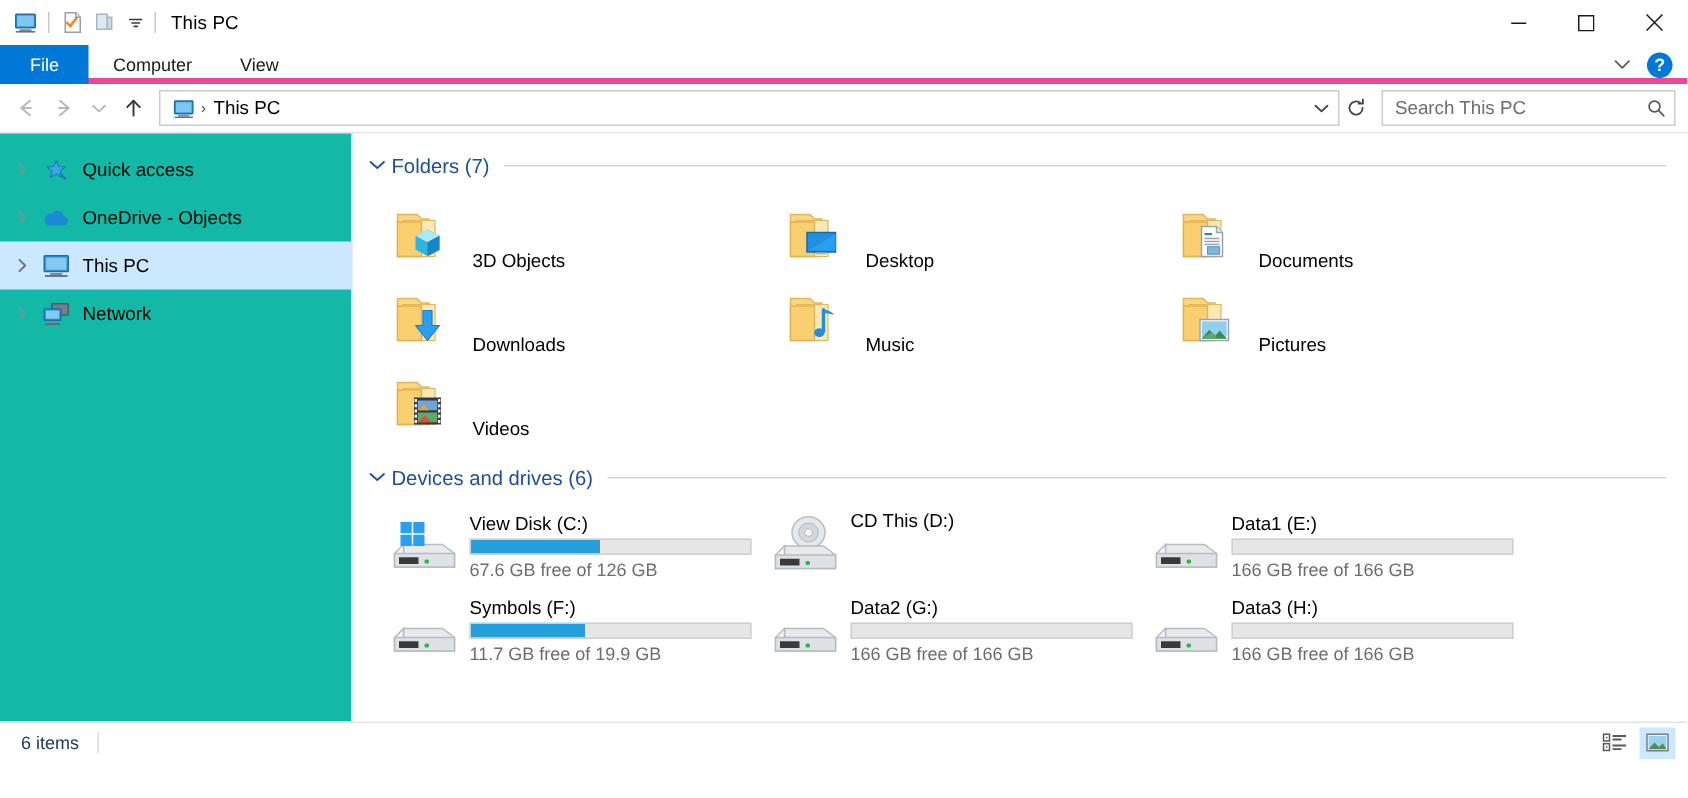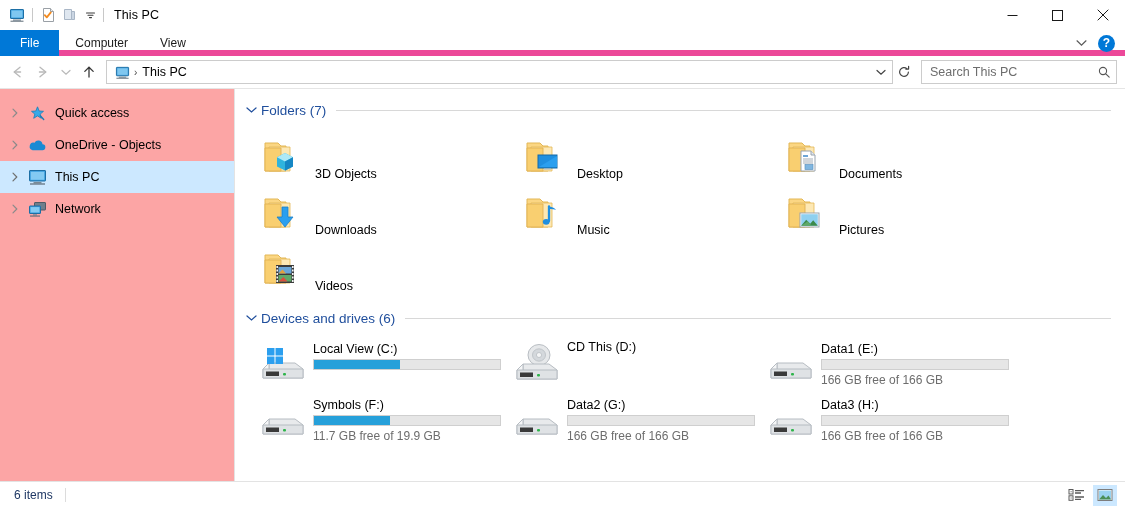--- a/index.html
+++ b/index.html
@@ -67,21 +67,21 @@
   .wc svg { display: block; }
 
   
   .ribbon {
     height: 26px;
     flex: 0 0 auto;
     display: flex;
     align-items: stretch;
     position: relative;
     background: #fff;
-    border-bottom: 6px solid #ec4899;
+    border-bottom: 4px solid #ec4899;
   }
   .tab {
     display: flex; align-items: center; justify-content: center;
     padding: 0 16px;
     font-size: 12px;
     color: #1a1a1a;
     height: 26px;
   }
   .tab.file {
     background: #0078d7;
@@ -195,21 +195,21 @@
     flex: 1 1 auto;
     display: flex;
     min-height: 0;
     border-top: 1px solid #e5e5e5;
   }
 
   
   .navpane {
     width: 235px;
     flex: 0 0 235px;
-    background: #fca5a5;
+    background: #14b8a6;
     border-right: 1px solid #e3e3e3;
     padding-top: 8px;
     overflow: hidden;
   }
   .nav-item {
     height: 32px;
     display: flex;
     align-items: center;
     padding-left: 4px;
     gap: 0;
@@ -732,24 +732,25 @@
               <rect x="24" y="30" width="3" height="2.6" rx="1" fill="#2eb44b"></rect>
               <g>
                 <rect x="8" y="5" width="7.5" height="7.5" fill="#2b9fef"></rect>
                 <rect x="16.5" y="5" width="7.5" height="7.5" fill="#2b9fef"></rect>
                 <rect x="8" y="13.5" width="7.5" height="7.5" fill="#2b9fef"></rect>
                 <rect x="16.5" y="13.5" width="7.5" height="7.5" fill="#2b9fef"></rect>
               </g>
             </svg>
           </div>
           <div class="drive-info">
-            <div class="drive-name">Local View (C:)</div>
+            <div class="drive-name">View Disk (C:)</div>
             <div class="drive-bar">
               <div class="drive-bar-fill" style="width:46%"></div>
             </div>
+            <div class="drive-free">67.6 GB free of 126 GB</div>
           </div>
         </div>
 
         <div class="drive-item nobar">
           <div class="drive-ico">
             <svg width="50" height="40" viewBox="0 0 50 40">
               <g>
                 <ellipse cx="26" cy="12" rx="11" ry="10.5" fill="#e6e8ea" stroke="#b9bec3" stroke-width="1"></ellipse>
                 <ellipse cx="26" cy="12" rx="6.5" ry="6.2" fill="#d4d8dc" stroke="#b9bec3" stroke-width=".8"></ellipse>
                 <ellipse cx="26" cy="12" rx="2.6" ry="2.5" fill="#f4f5f6" stroke="#b9bec3" stroke-width=".8"></ellipse>

